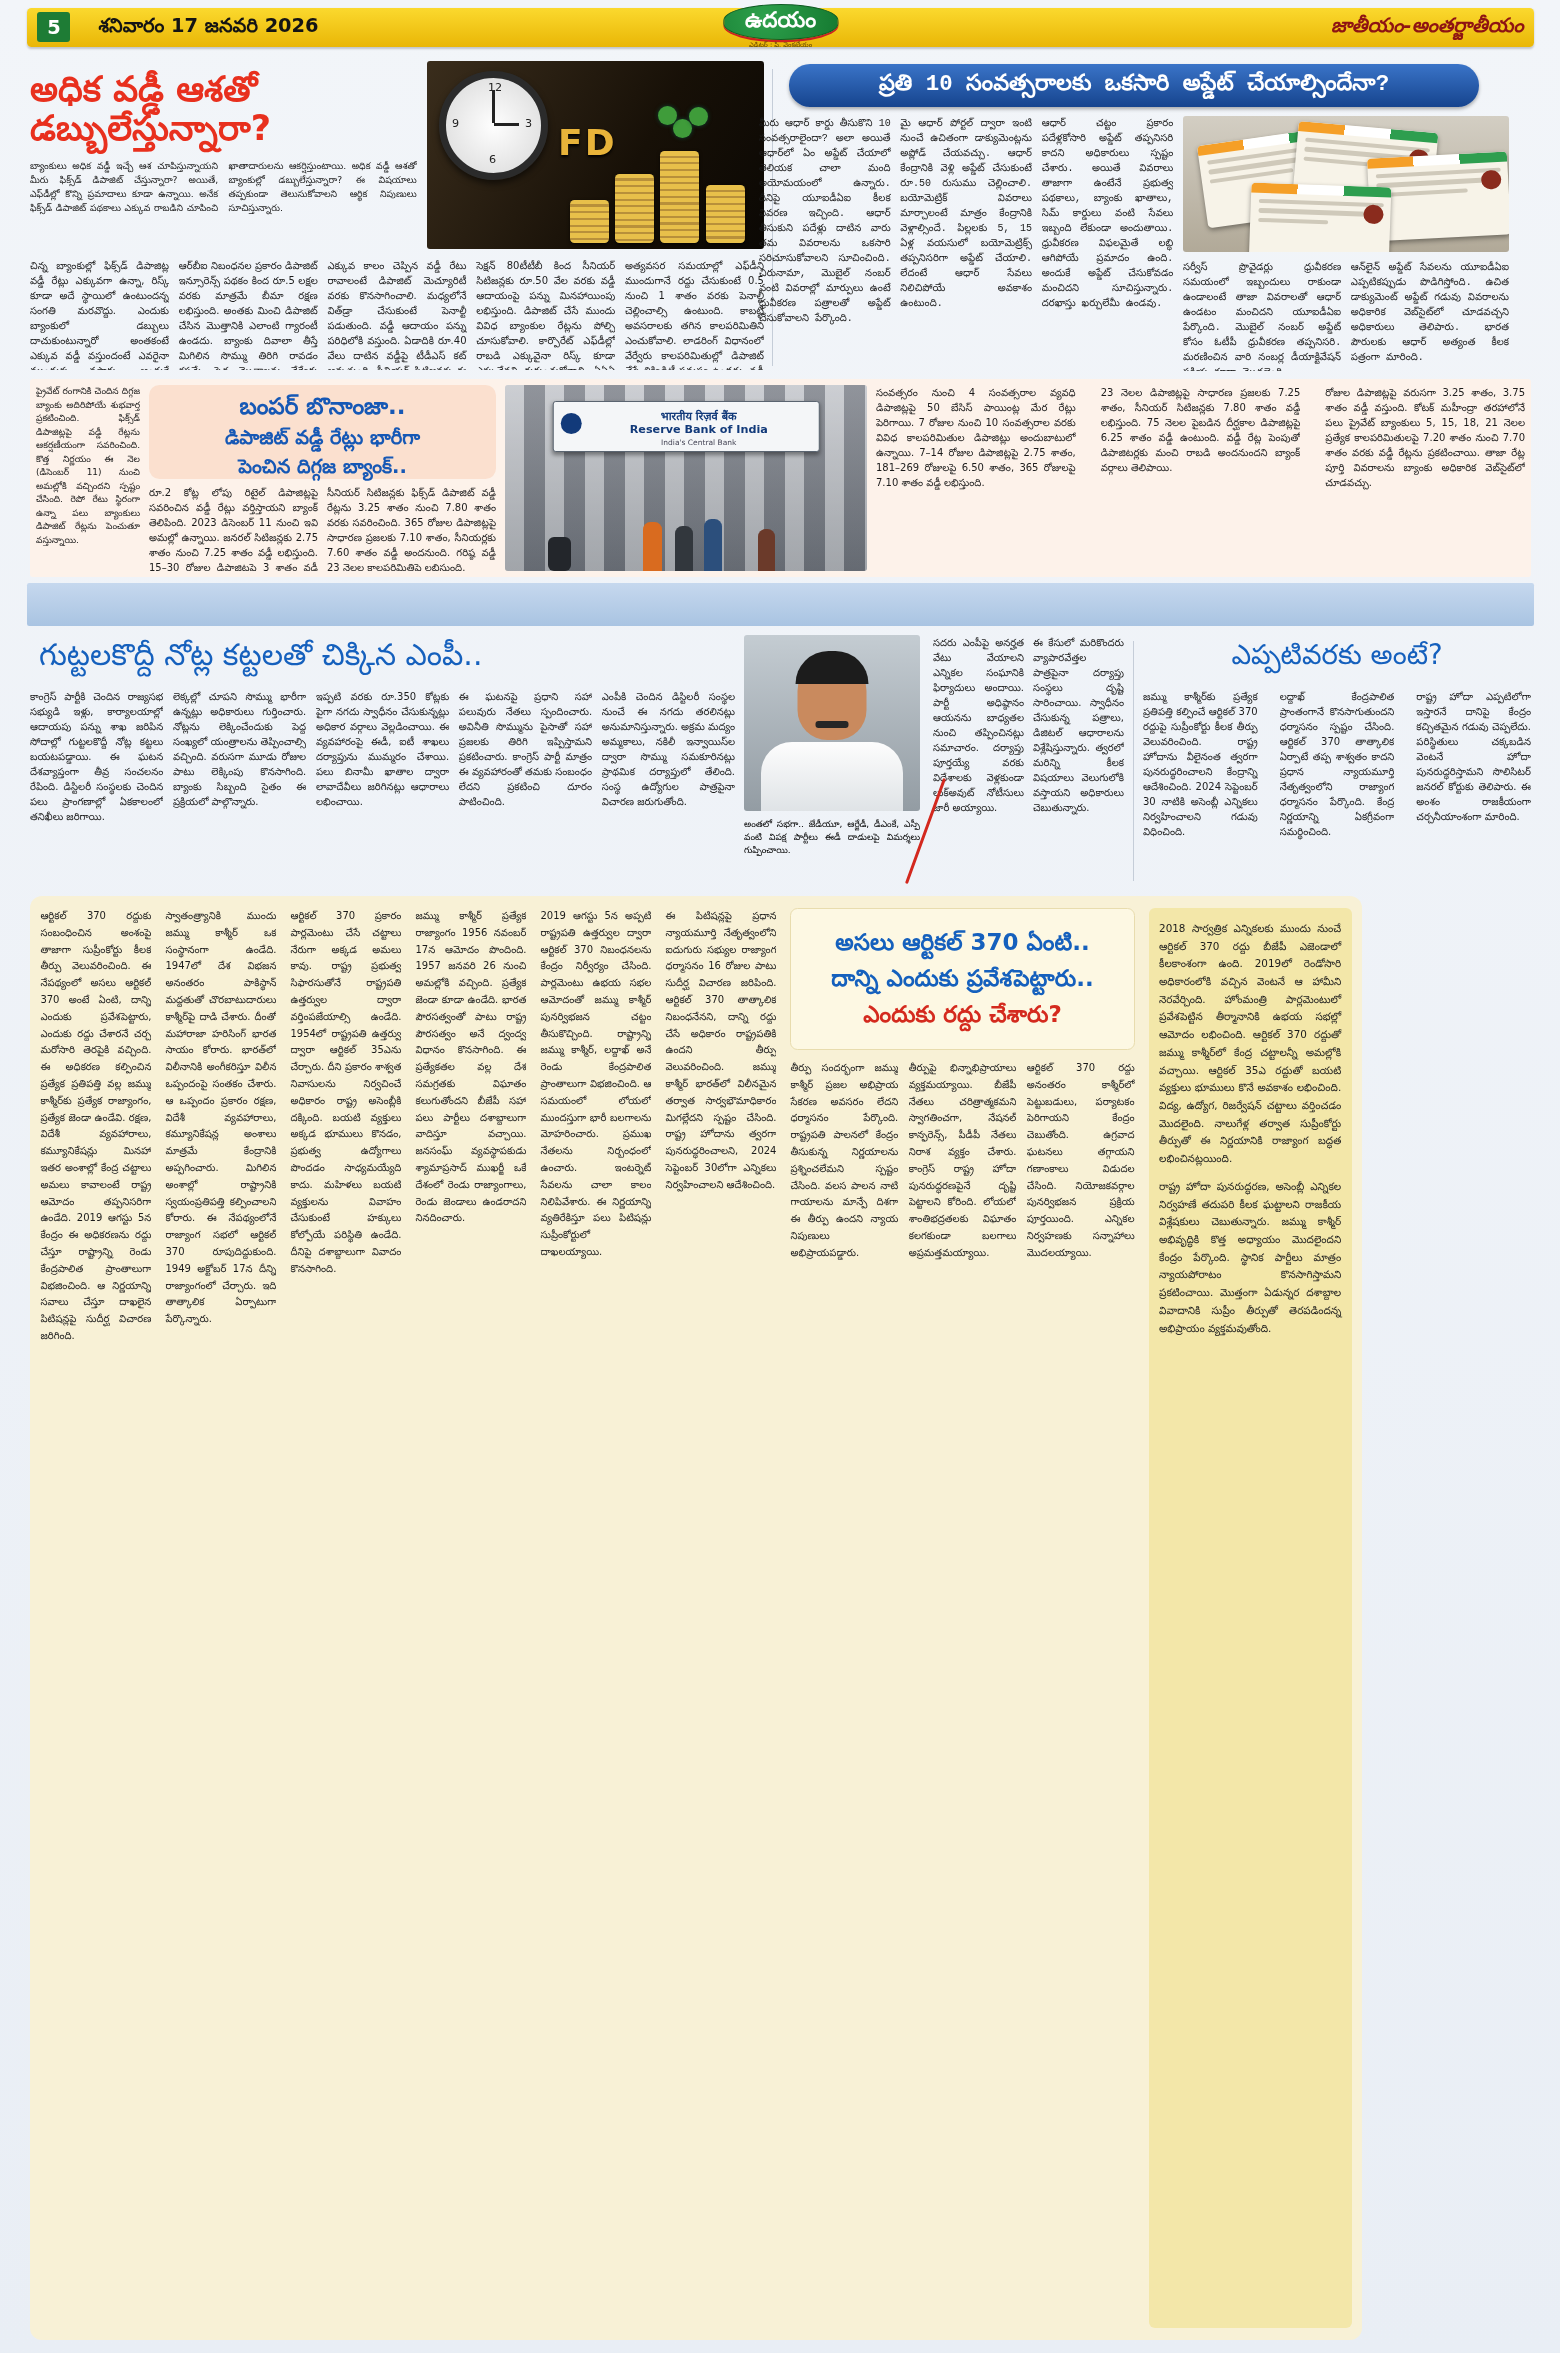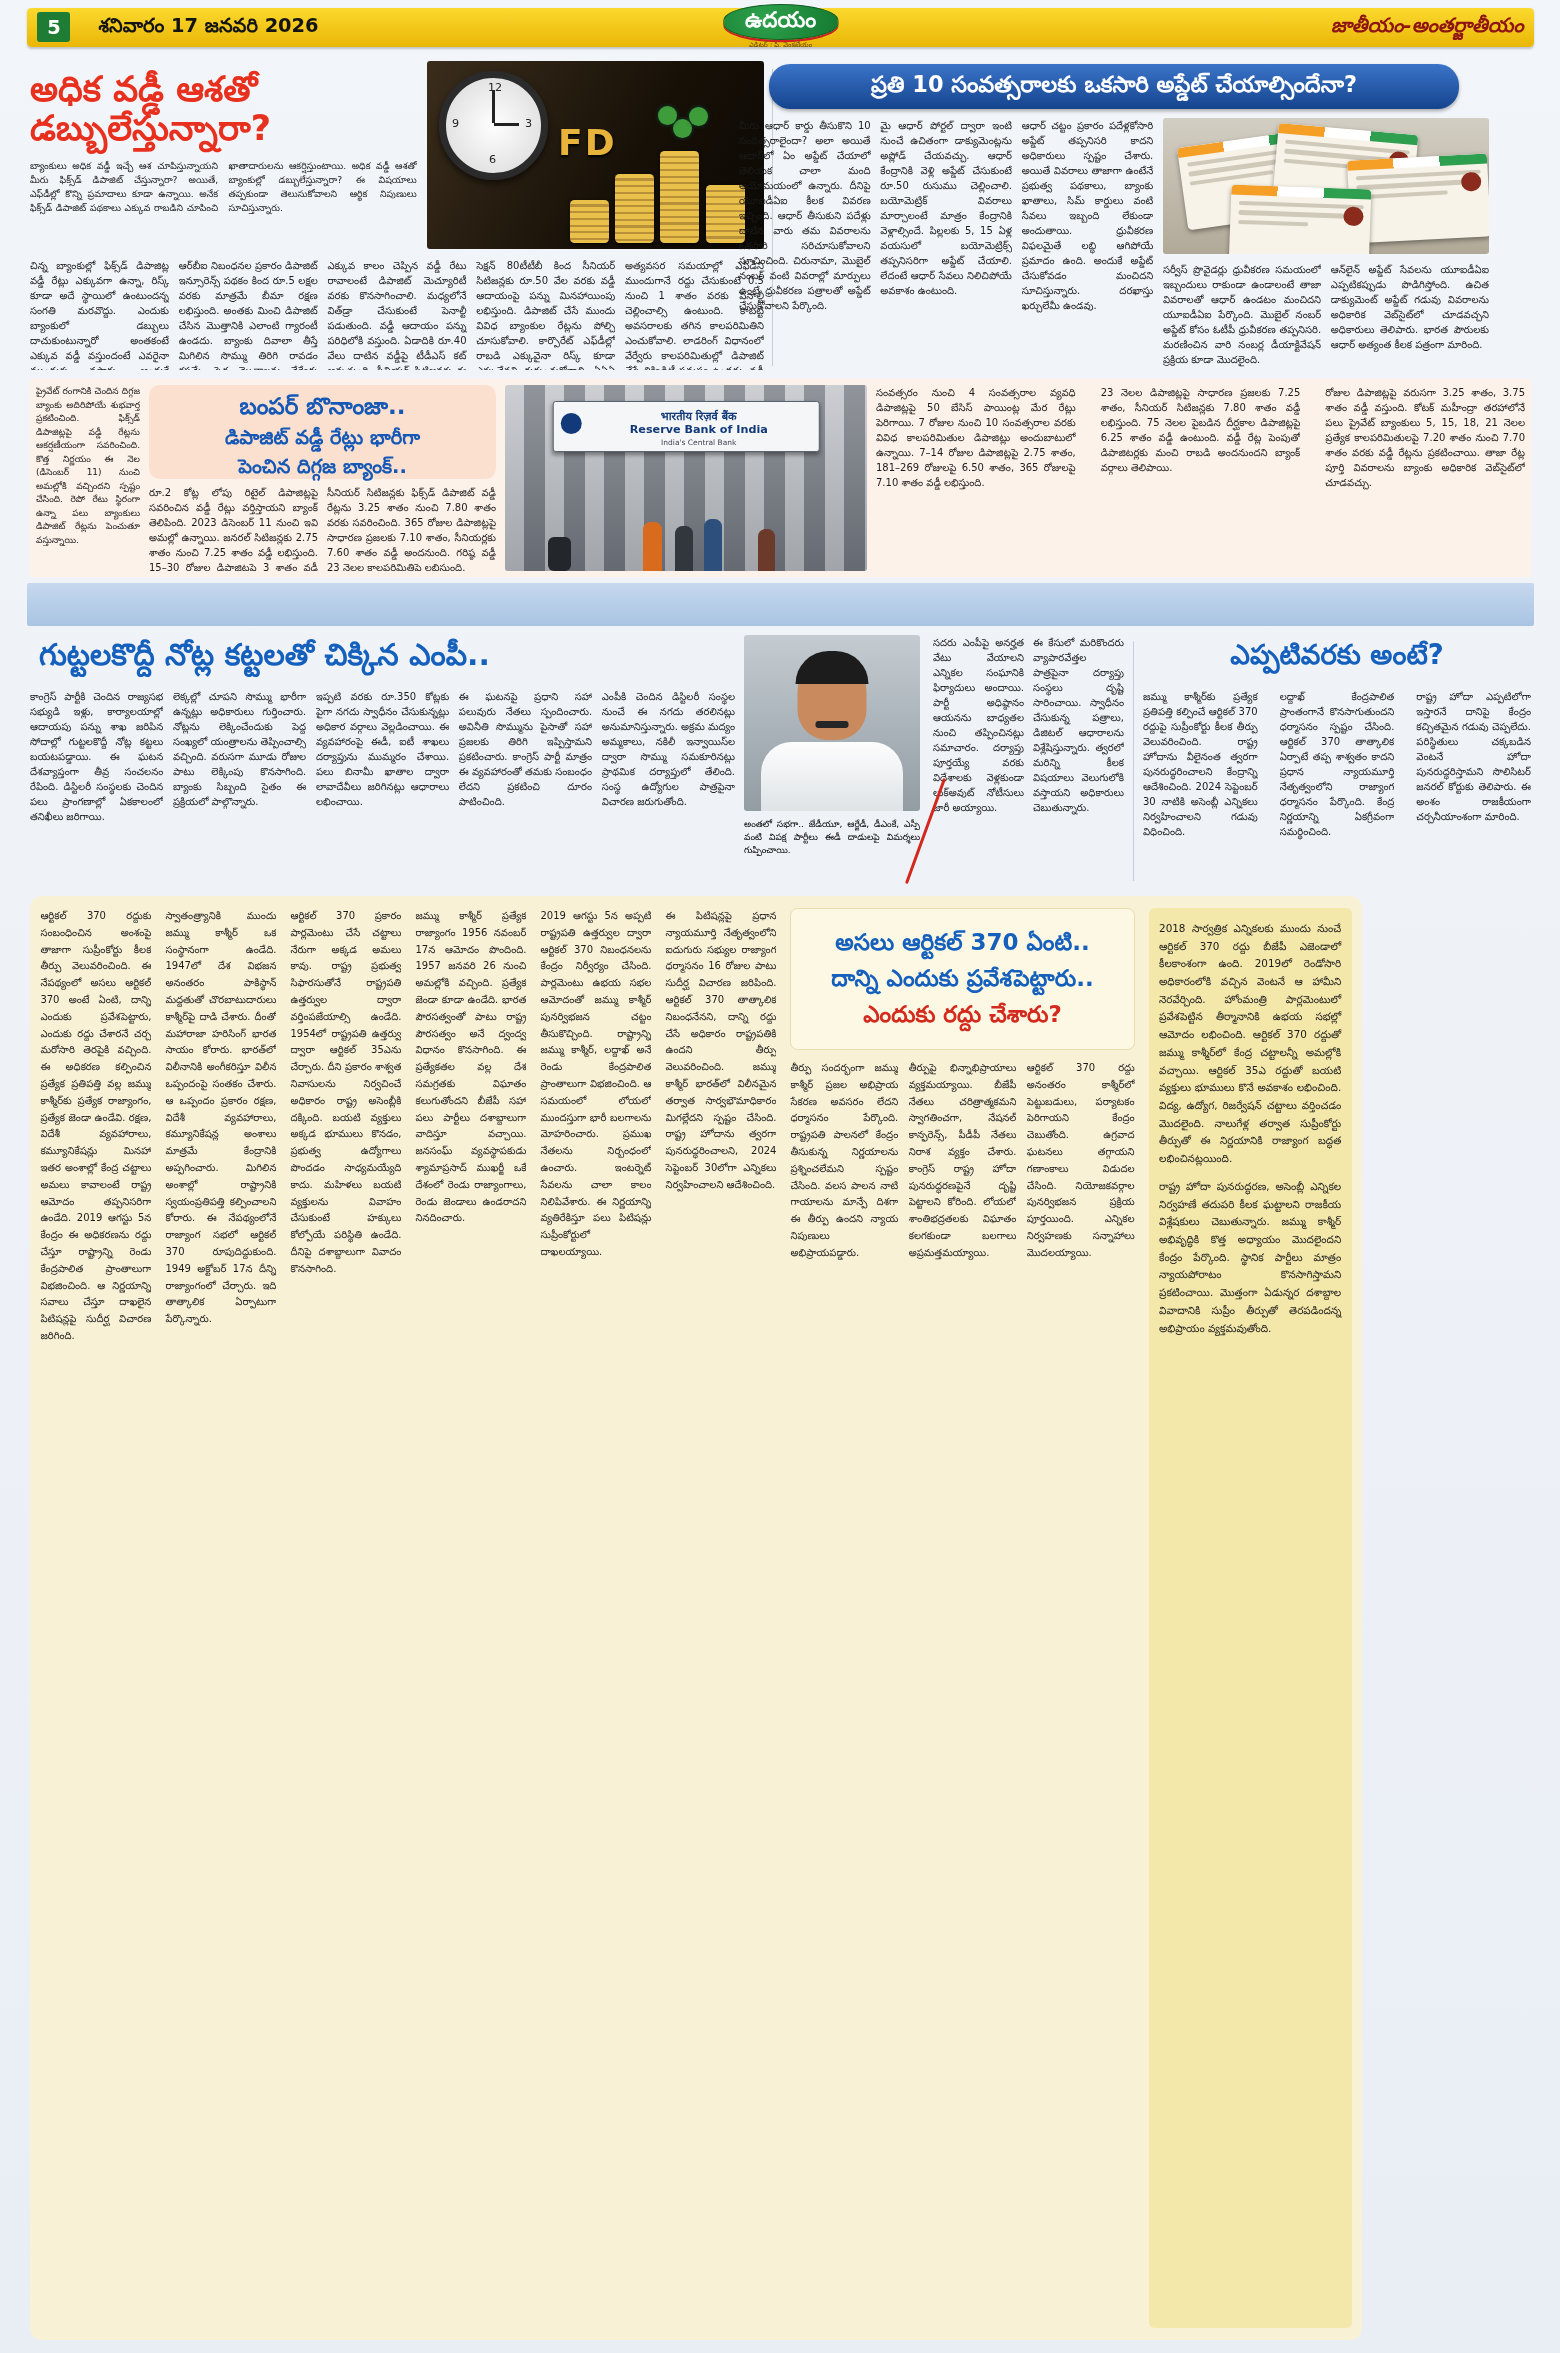--- a/index.html
+++ b/index.html
@@ -14,21 +14,21 @@
   .m-date{font-size:19.4px;font-weight:bold;color:#141414;margin-left:28px;}
   .m-logo-wrap{position:absolute;left:50%;top:50%;transform:translate(-50%,-50%);text-align:center;}
   .m-logo{display:inline-block;background:radial-gradient(circle at 35% 35%,#2da04b,#157a31);
     color:#fff;font-size:21.6px;font-weight:bold;padding:2.2px 21px;border-radius:50%/45%;
     border:1.5px solid #0f5c24;box-shadow:0 2.2px 0 #c22;}
   .m-editor{font-size:6.7px;color:#5a3b00;margin-top:0.7px;}
   .m-section{margin-left:auto;font-size:20px;font-weight:bold;font-style:italic;color:#8e1313;}
   
   .col{flex:1;font-size:10px;line-height:1.5;text-align:justify;overflow:hidden;color:#1b1b1b;}
   .h-red{color:#e8301e;font-size:35px;font-weight:bold;line-height:1.12;}
-  .h-blue{color:#1560bd;font-weight:bold;}
+  .h-blue{color:#1560bd;font-weight:normal;}
   .vdiv{position:absolute;width:0.7px;background:#c5cdd8;}
   
   .art1{position:absolute;left:30px;top:61px;width:734px;height:313px;}
   .art1-top{display:flex;gap:10.4px;height:188px;}
   .art1-hblock{flex:1;padding-top:9px;}
   .art1-lead{margin-top:10.4px;column-count:2;column-gap:10.4px;font-size:9.3px;line-height:1.5;
     text-align:justify;height:80px;overflow:hidden;color:#1b1b1b;}
   .art1-cols{display:flex;gap:9.7px;margin-top:9px;height:112px;overflow:hidden;}
   .img-fd{position:relative;width:337px;height:188px;border-radius:3px;overflow:hidden;
     background:linear-gradient(120deg,#3a2d1c 0%,#171007 60%,#0b0804 100%);}
@@ -36,21 +36,21 @@
     background:radial-gradient(#fefefe,#d8d8d8);border:7.5px solid #2b2b2b;box-shadow:0 3.7px 6.7px rgba(0,0,0,.55);}
   .fd-clock span{position:absolute;font-size:11.2px;font-weight:normal;color:#222;}
   .fd-h1{position:absolute;left:46px;top:12px;width:3px;height:33px;background:#222;}
   .fd-h2{position:absolute;left:48px;top:45px;width:25px;height:3px;background:#222;}
   .fd-text{position:absolute;left:131px;top:61px;color:#e8b33a;font-size:36px;font-weight:bold;
     letter-spacing:2.2px;text-shadow:0 1.5px 3px #000;}
   .coin{position:absolute;bottom:6px;width:39px;border-radius:4.5px;
     background:repeating-linear-gradient(#e8c04a 0 4.5px,#b8903a 4.5px 6.7px);box-shadow:0 1.5px 3.7px rgba(0,0,0,.6);}
   .fd-plant b{position:absolute;width:19.4px;height:19.4px;border-radius:50%;background:#3f9c3a;box-shadow:0 0 4.5px #143;}
   
-  .art2{position:absolute;left:739px;top:61px;width:750px;height:313px;}
+  .art2{position:absolute;left:759px;top:61px;width:750px;height:313px;font-family:Liberation Mono, monospace;}
   .art2-banner{margin:3px auto 0;width:92%;background:linear-gradient(#3a74c8,#16448e);color:#fff;
     font-size:22.4px;font-weight:bold;text-align:center;border-radius:21px;padding:6.7px 0;
     box-shadow:0 2.2px 3.7px rgba(0,0,0,.3);}
   .art2-body{display:flex;gap:9.7px;margin-top:9px;height:255px;}
   .art2-right{width:326px;display:flex;flex-direction:column;gap:7.5px;}
   .art2-right-cols{display:flex;gap:9.7px;flex:1;overflow:hidden;}
   .img-aadhaar{position:relative;height:136px;border-radius:3px;overflow:hidden;
     background:linear-gradient(#d3cec3,#b1a998);}
   .acard{position:absolute;width:140px;height:83px;background:#f7f3e8;border-radius:4.5px;
     box-shadow:0 2.2px 5.2px rgba(0,0,0,.4);overflow:hidden;}

